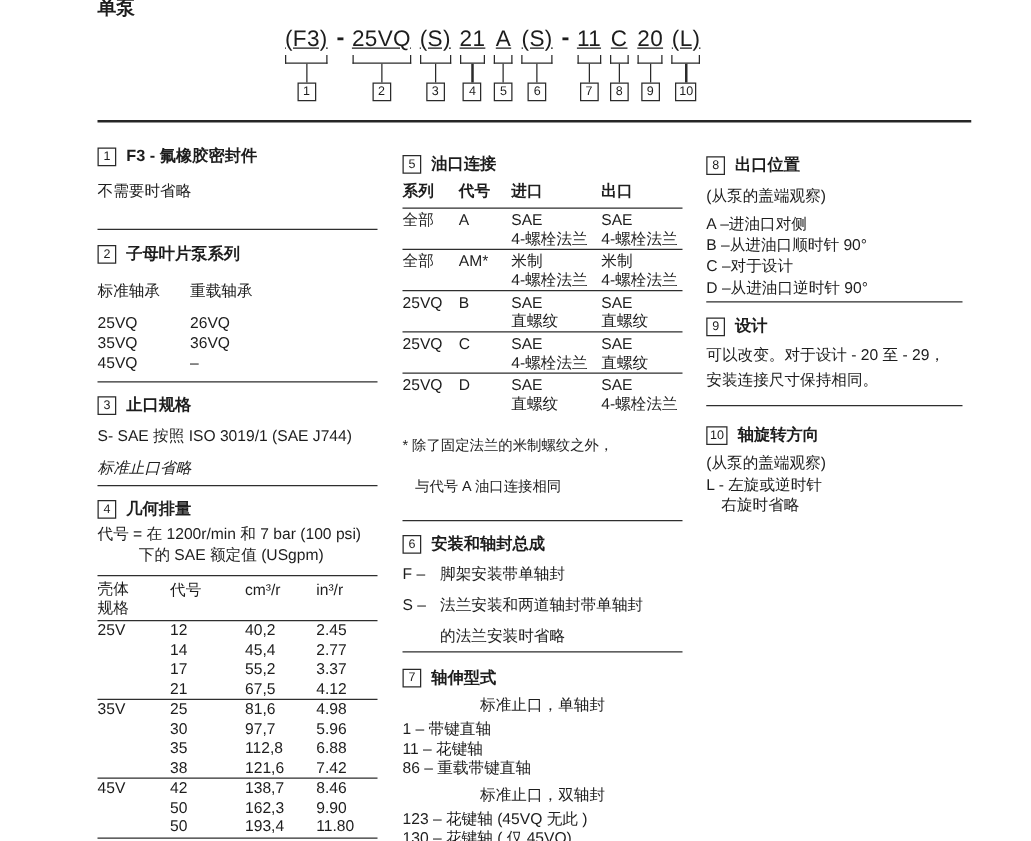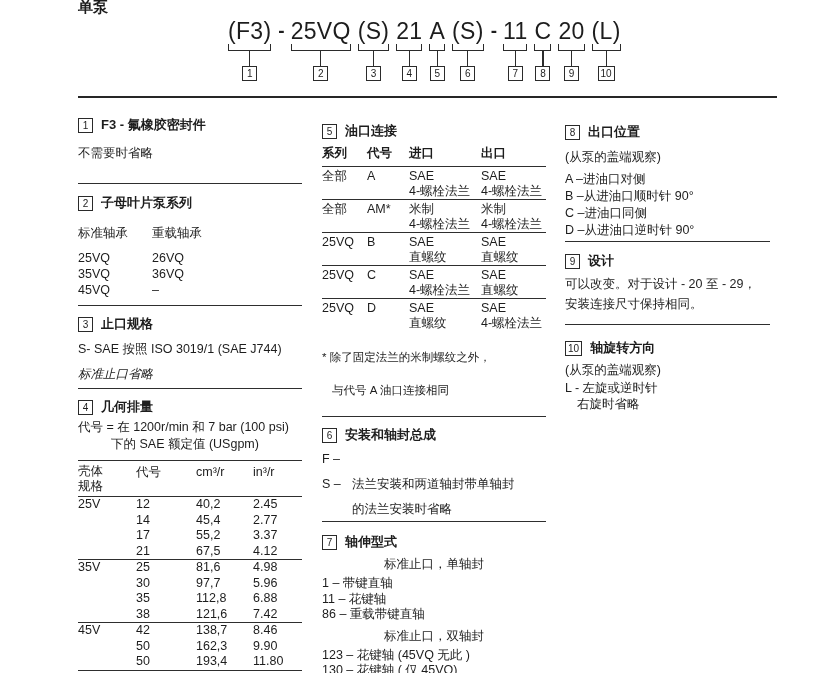--- a/index.html
+++ b/index.html
@@ -10,21 +10,21 @@
     font-size:12.5px;line-height:16px;
   }
   .page-title{position:absolute;left:78px;top:-2px;font-size:15px;font-weight:700;line-height:18px;}
   
   .code-area{position:absolute;left:228px;top:20px;}
   .code-row{display:flex;align-items:flex-start;gap:7px;}
   .seg-wrap{display:flex;align-items:flex-start;gap:6px;}
   .code-sep{font-size:19px;font-weight:700;line-height:22px;}
   .code-sep:empty{display:none;}
   .seg{display:flex;flex-direction:column;align-items:center;}
-  .seg-label{font-size:23px;line-height:22px;white-space:nowrap;letter-spacing:.3px;}
+  .seg-label{font-size:18px;line-height:22px;white-space:nowrap;letter-spacing:.3px;text-decoration:underline;}
   .seg-bracket{align-self:stretch;height:6px;margin-top:2px;
     border-left:1.2px solid #2b2b2b;border-right:1.2px solid #2b2b2b;border-bottom:1.2px solid #2b2b2b;}
   .seg-stem{width:1.2px;height:15px;background:#2b2b2b;}
   .seg-box{border:1.1px solid #2b2b2b;min-width:9px;height:13px;line-height:13px;
     font-size:10px;text-align:center;padding:0 2px;}
   .header-rule{position:absolute;left:78px;top:96px;width:737px;border-top:2px solid #262626;}
   
   .col{position:absolute;top:110px;}
   .col-left{left:78px;width:224px;}
   .col-mid{left:322px;width:224px;}
@@ -441,20 +441,21 @@
     </div>
 
     <div class="rule rule-d"></div>
 
     <div class="sec-head s6-head">
       <span class="sec-num">6</span>
       <span class="sec-title">安装和轴封总成</span>
     </div>
     <div class="s6-f">
       <span>F –</span>
+      <span>脚架安装带单轴封</span>
     </div>
     <div class="s6-s">
       <span>S –</span>
       <span>
         <span>法兰安装和两道轴封带单轴封</span>
         <span class="s6-l2" style="display:block;">的法兰安装时省略</span>
       </span>
     </div>
 
     <div class="rule rule-e"></div>
@@ -490,21 +491,21 @@
       <span class="sec-num">8</span>
       <span class="sec-title">出口位置</span>
     </div>
     <div class="bl s8-note">(从泵的盖端观察)</div>
     <div class="s8-list">
 
         <div class="s8-item">A –进油口对侧</div>
 
         <div class="s8-item">B –从进油口顺时针 90°</div>
 
-        <div class="s8-item">C –进油口同侧</div>
+        <div class="s8-item">C –对于设计</div>
 
         <div class="s8-item">D –从进油口逆时针 90°</div>
       </div>
 
     <div class="rule rule-r rule-f"></div>
 
     <div class="sec-head s9-head">
       <span class="sec-num">9</span>
       <span class="sec-title">设计</span>
     </div>

